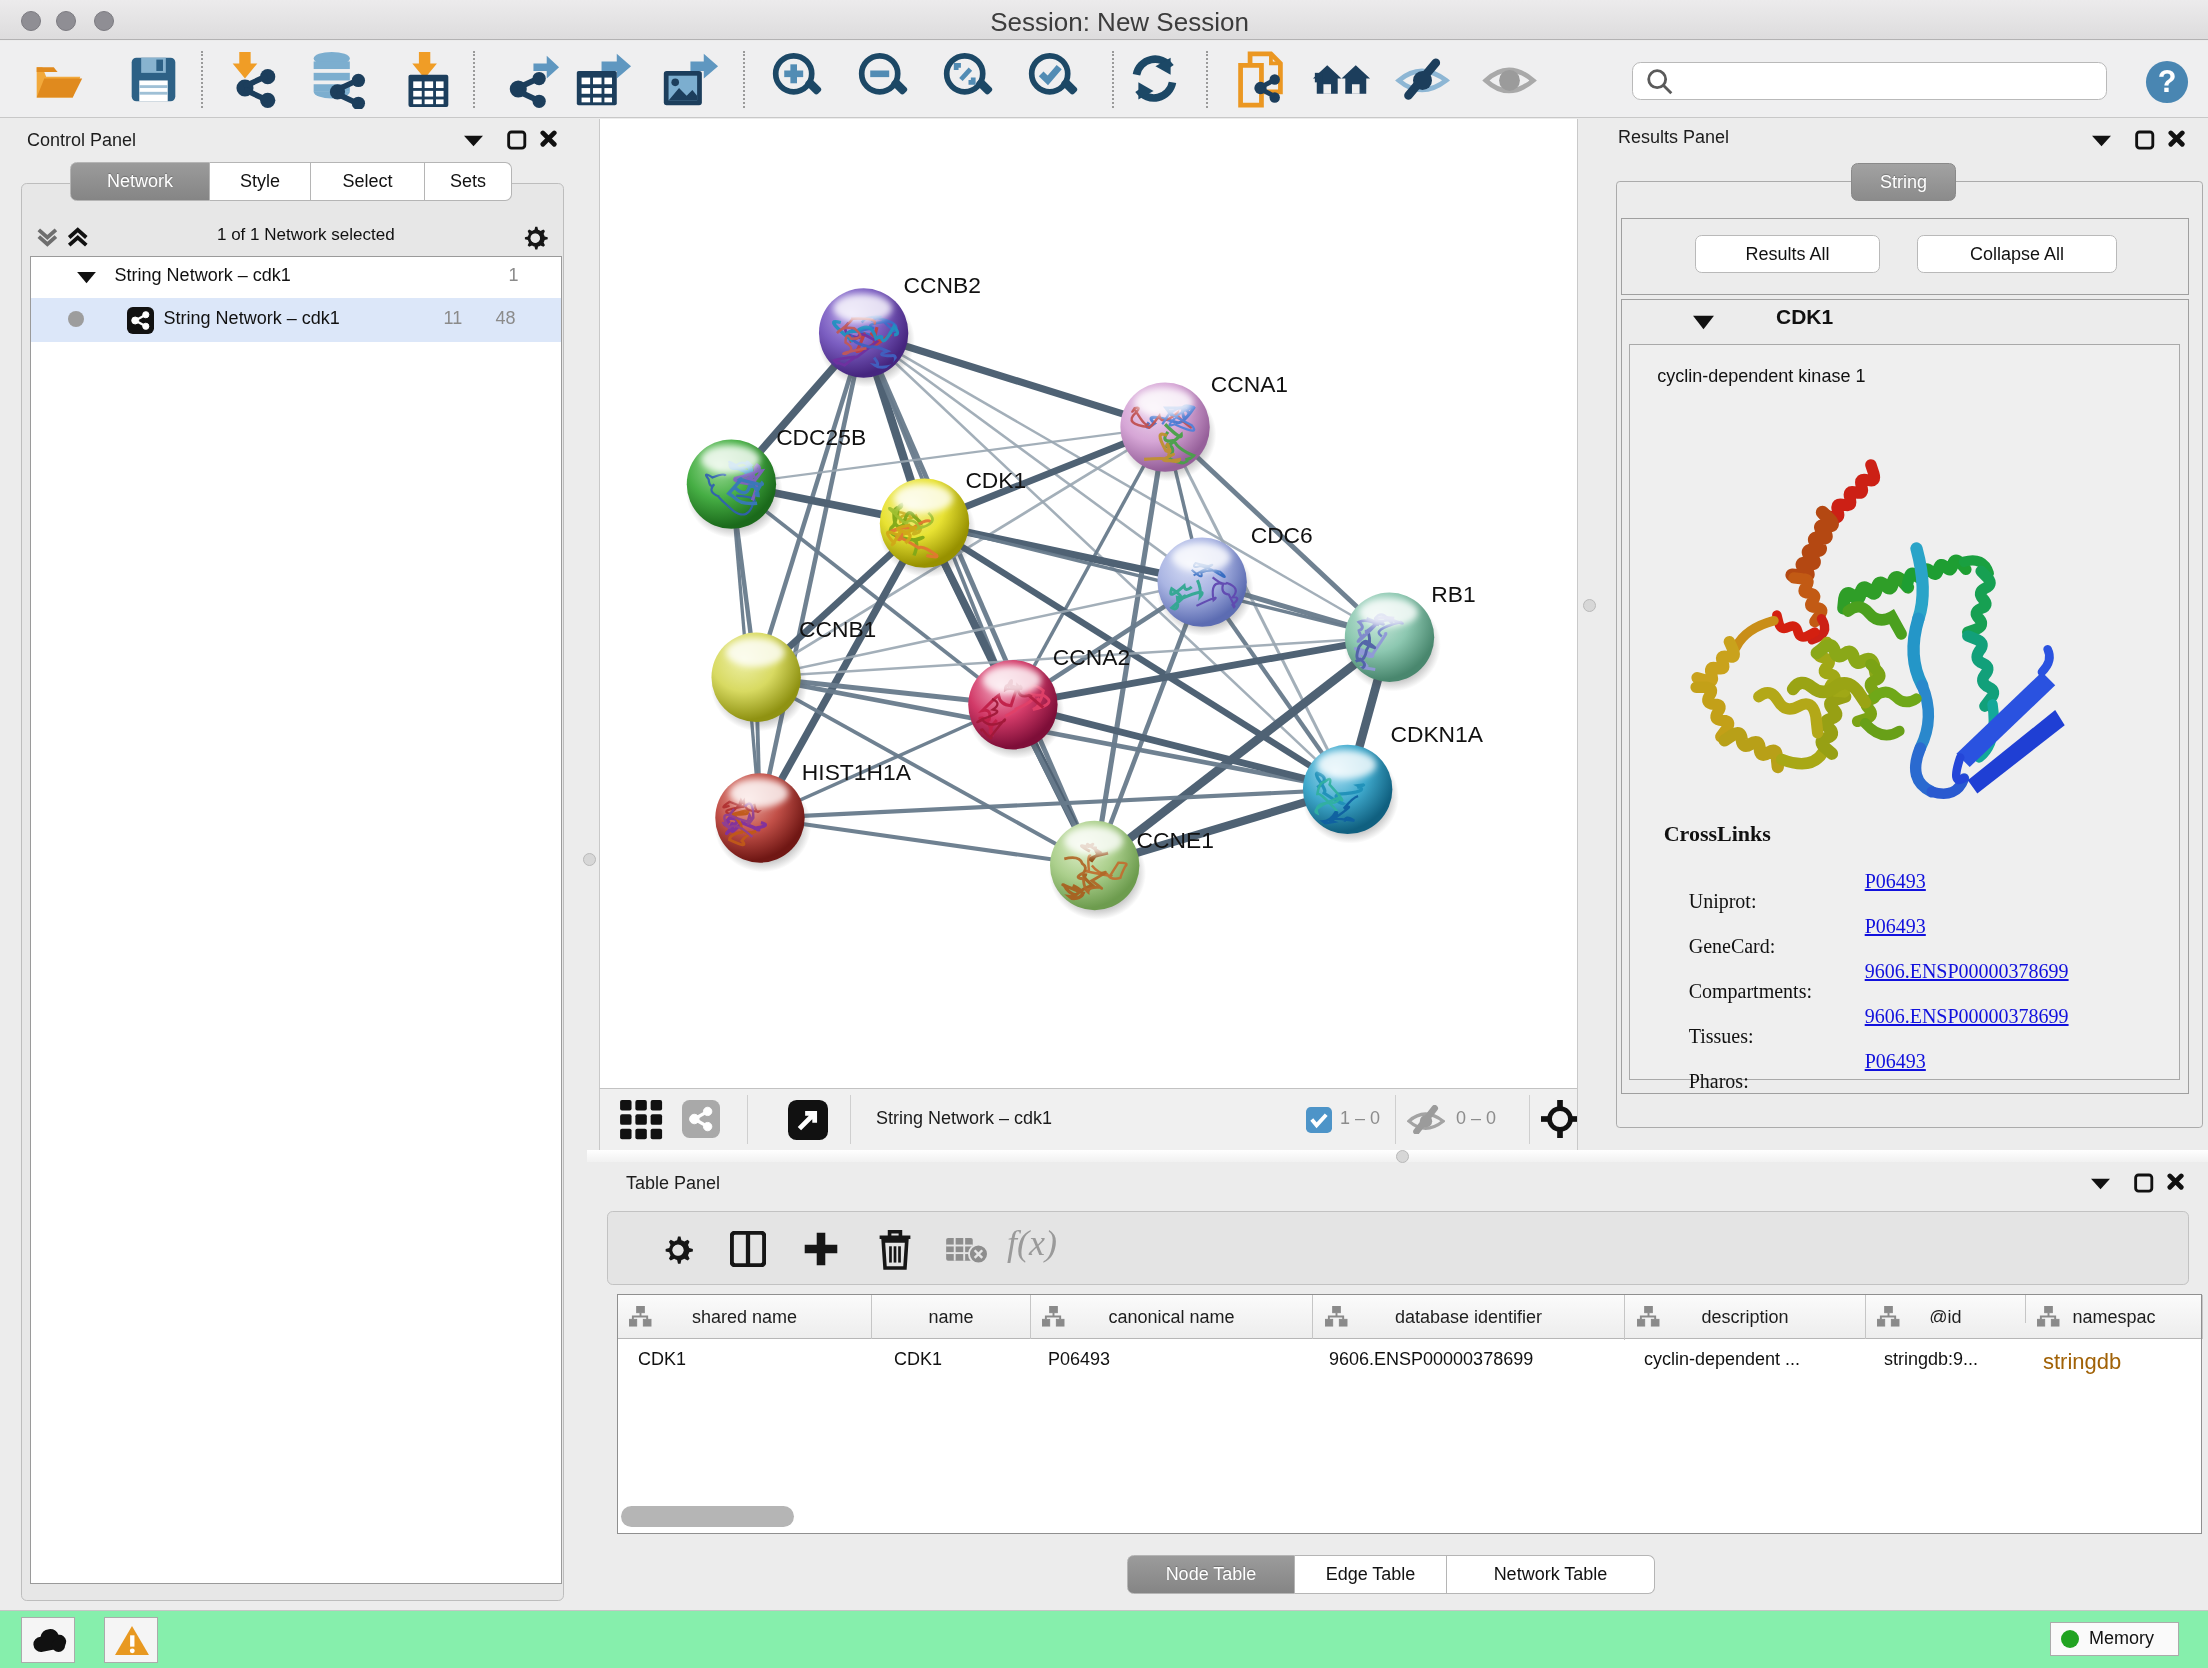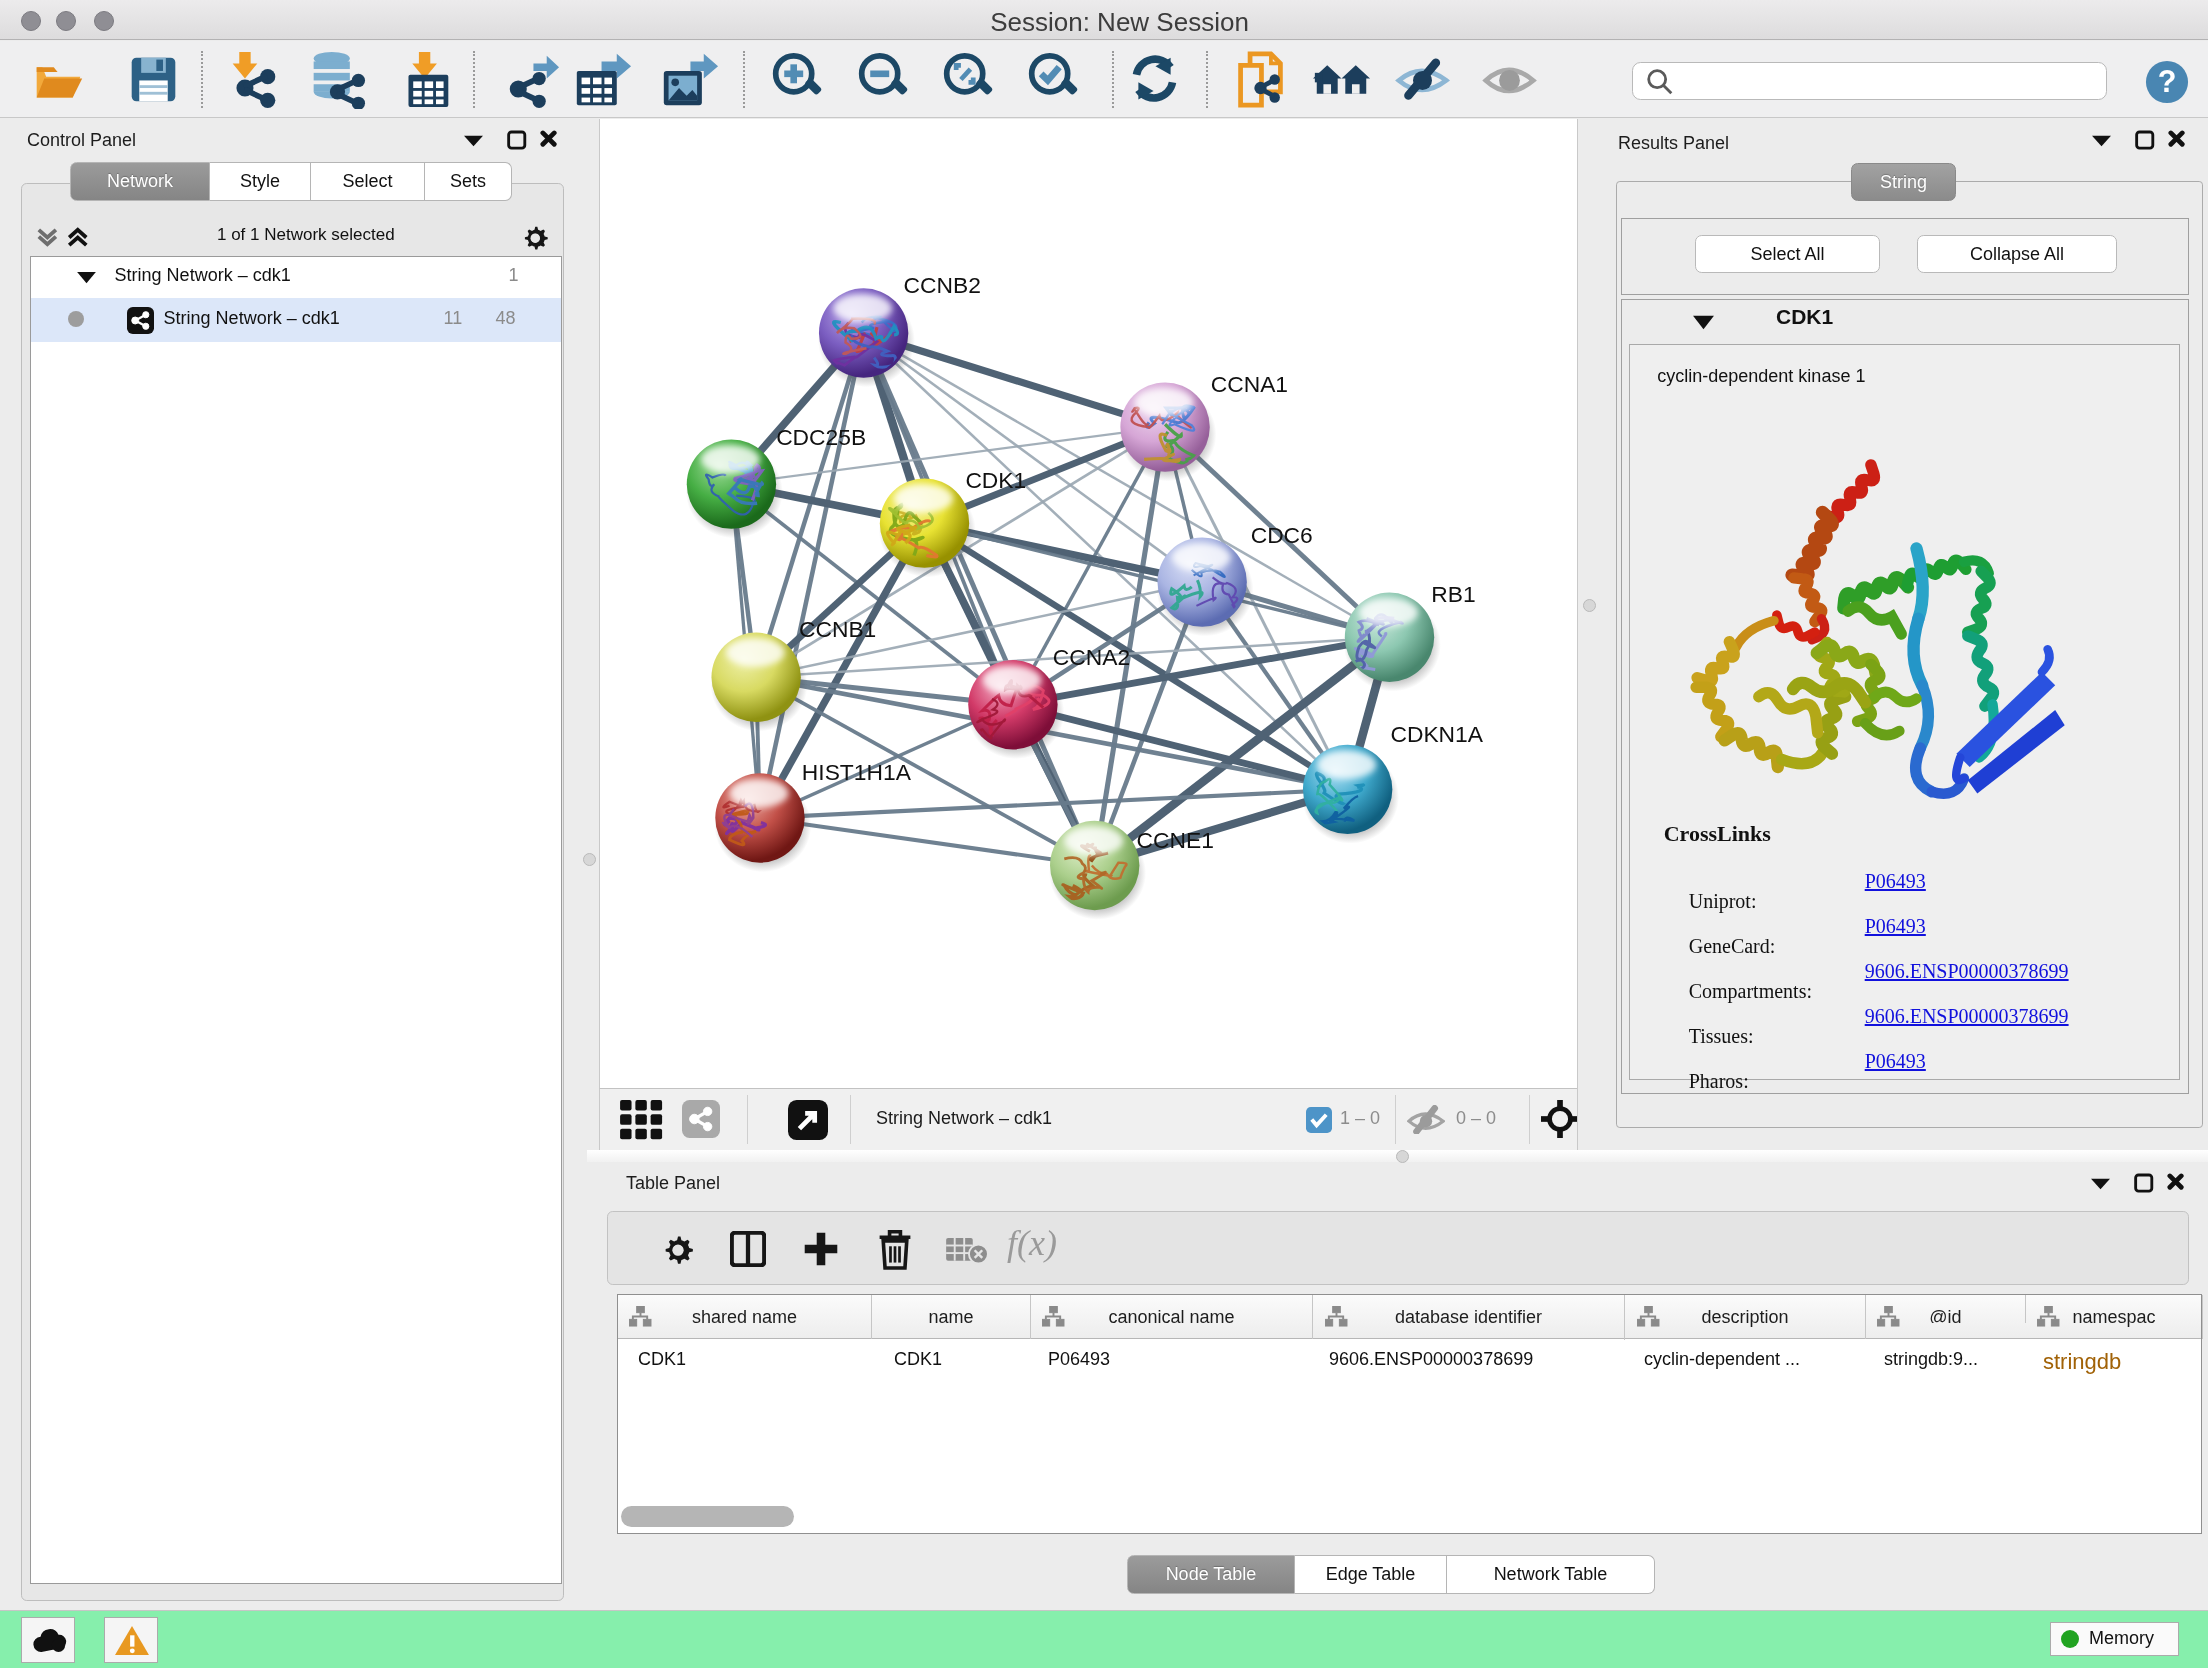--- a/index.html
+++ b/index.html
@@ -616,30 +616,30 @@
     <g stroke="#111" fill="none">
       <circle cx="20" cy="20" r="11" stroke-width="5"></circle>
       <line x1="20" y1="0" x2="20" y2="10" stroke-width="6"></line>
       <line x1="20" y1="30" x2="20" y2="40" stroke-width="6"></line>
       <line x1="0" y1="20" x2="10" y2="20" stroke-width="6"></line>
       <line x1="30" y1="20" x2="40" y2="20" stroke-width="6"></line>
     </g>
   </svg>
 </div>
 <div id="rp">
-  <div class="abs" style="left:40px;top:14px;font-size:18px;color:#1c1c1c">Results Panel</div>
+  <div class="abs" style="left:40px;top:8px;font-size:18px;color:#1c1c1c">Results Panel</div>
   <svg class="abs" style="left:514px;top:10.5px" width="95px" height="21px" viewBox="0 0 100 22">
     <path d="M0 6 L20 6 L10 17 Z" fill="#111"></path>
     <rect x="47" y="2" width="17" height="17" rx="3" fill="none" stroke="#111" stroke-width="3"></rect>
     <path d="M83 3 L95 15 M95 3 L83 15" stroke="#111" stroke-width="5" stroke-linecap="round"></path>
   </svg>
   <div class="abs" style="left:38px;top:62px;width:587px;height:947px;background:#ececec;border:1px solid #ababab;border-radius:3.8px;"></div>
   <div class="abs" style="left:273px;top:44px;width:105px;height:38px;border-radius:6.7px;background:linear-gradient(#a2a2a2,#8b8b8b);border:1px solid #8a8a8a;color:#fff;font-size:18px;text-align:center;line-height:36px;text-shadow:0 -1px 1px rgba(0,0,0,.25)">String</div>
   <div class="abs" style="left:43px;top:99px;width:568px;height:77px;border:1.9px solid #9f9f9f;background:#ececec;">
-    <div class="abs" style="left:73px;top:16px;width:185px;height:38px;background:#ffffff;border:1px solid #b9b9b9;border-radius:6.7px;font-size:18px;text-align:center;line-height:36px;color:#111">Select All</div>
+    <div class="abs" style="left:73px;top:16px;width:185px;height:38px;background:#ffffff;border:1px solid #b9b9b9;border-radius:6.7px;font-size:18px;text-align:center;line-height:36px;color:#111">Results All</div>
     <div class="abs" style="left:295px;top:16px;width:200px;height:38px;background:#ffffff;border:1px solid #b9b9b9;border-radius:6.7px;font-size:18px;text-align:center;line-height:36px;color:#111">Collapse All</div>
   </div>
   <div class="abs" style="left:43px;top:180px;width:568px;height:795px;border:1.9px solid #9f9f9f;background:#ececec;">
     <svg class="abs" style="left:69px;top:13.3px" width="25" height="19" viewBox="0 0 26 20">
         <path d="M2 3 L24 3 L13 17 Z" fill="#111"></path>
       </svg>
     <div class="abs" style="left:154px;top:4.8px;font-size:21px;font-weight:bold;color:#111">CDK1</div>
     <div class="abs" style="left:6.7px;top:44px;width:551px;height:736px;border:1px solid #a9a9a9;background:#efefef;">
       <div class="abs" style="left:27.6px;top:21px;font-size:18px;color:#111">cyclin-dependent kinase 1</div>
       <svg class="abs" style="left:49px;top:112px" width="399" height="354" viewBox="0 0 420 372">

